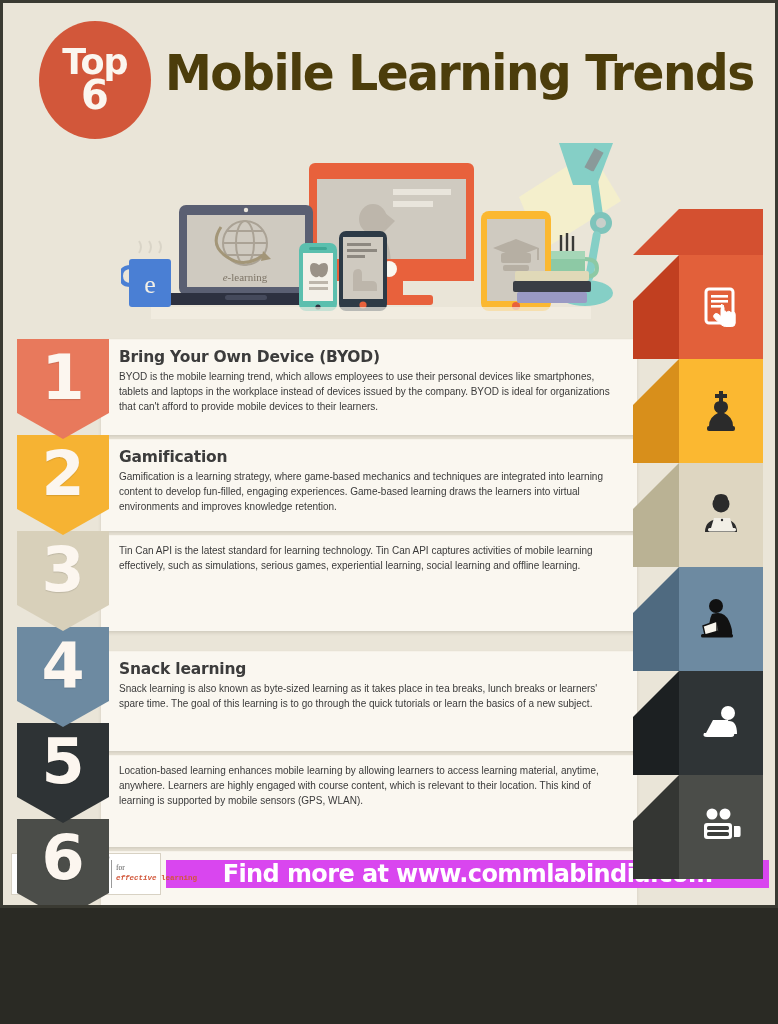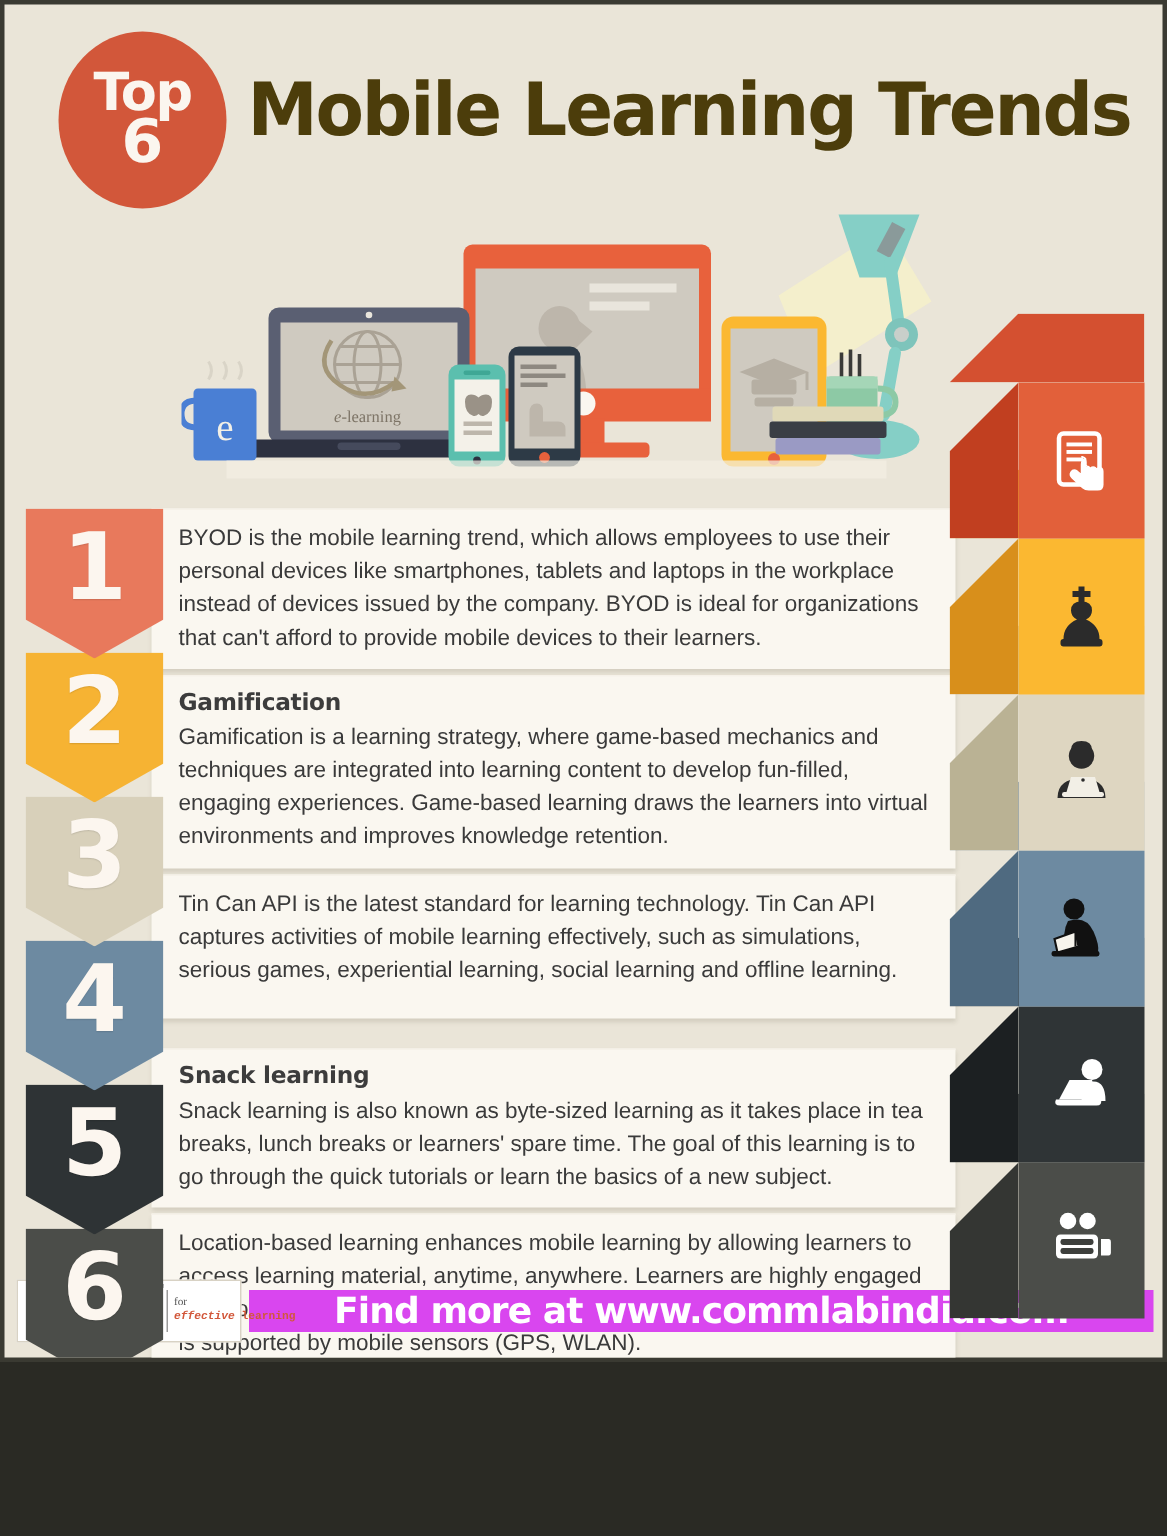--- a/index.html
+++ b/index.html
@@ -116,21 +116,21 @@
   .card h3 {
     font-family: "DejaVu Sans", sans-serif;
     font-size: 15.5px;
     font-weight: bold;
     color: #3c3c3c;
     letter-spacing: -0.2px;
     margin-bottom: 4px;
   }
   .card p {
     font-family: "Liberation Sans", sans-serif;
-    font-size: 15px;
+    font-size: 10px;
     line-height: 1.48;
     color: #3a3a3a;
   }
   .card.c1 { min-height: 96px; }
   .card.c2 { min-height: 92px; }
   .card.c3 { min-height: 96px; }
   .card.c4 { min-height: 100px; margin-top: 20px; }
   .card.c5 { min-height: 92px; }
   .card.c6 { min-height: 96px; }
   .card.c3 h3 { padding-left: 5px; }
@@ -406,20 +406,21 @@
       <div class="chev" style="background: rgb(46, 51, 53); z-index: 16;">
         <span class="num">5</span>
       </div>
       <div class="chev" style="background: rgb(75, 77, 73); z-index: 15;">
         <span class="num">6</span>
       </div>
     </div>
 
   <div id="cards">
       <div class="card c1">
+        <h3>Bring Your Own Device (BYOD)</h3>
         <p>BYOD is the mobile learning trend, which allows employees to use their personal devices like smartphones, tablets and laptops in the workplace instead of devices issued by the company. BYOD is ideal for organizations that can't afford to provide mobile devices to their learners.</p>
       </div>
       <div class="card c2">
         <h3>Gamification</h3>
         <p>Gamification is a learning strategy, where game-based mechanics and techniques are integrated into learning content to develop fun-filled, engaging experiences. Game-based learning draws the learners into virtual environments and improves knowledge retention.</p>
       </div>
       <div class="card c3">
         <p>Tin Can API is the latest standard for learning technology. Tin Can API captures activities of mobile learning effectively, such as simulations, serious games, experiential learning, social learning and offline learning.</p>
       </div>
       <div class="card c4">

